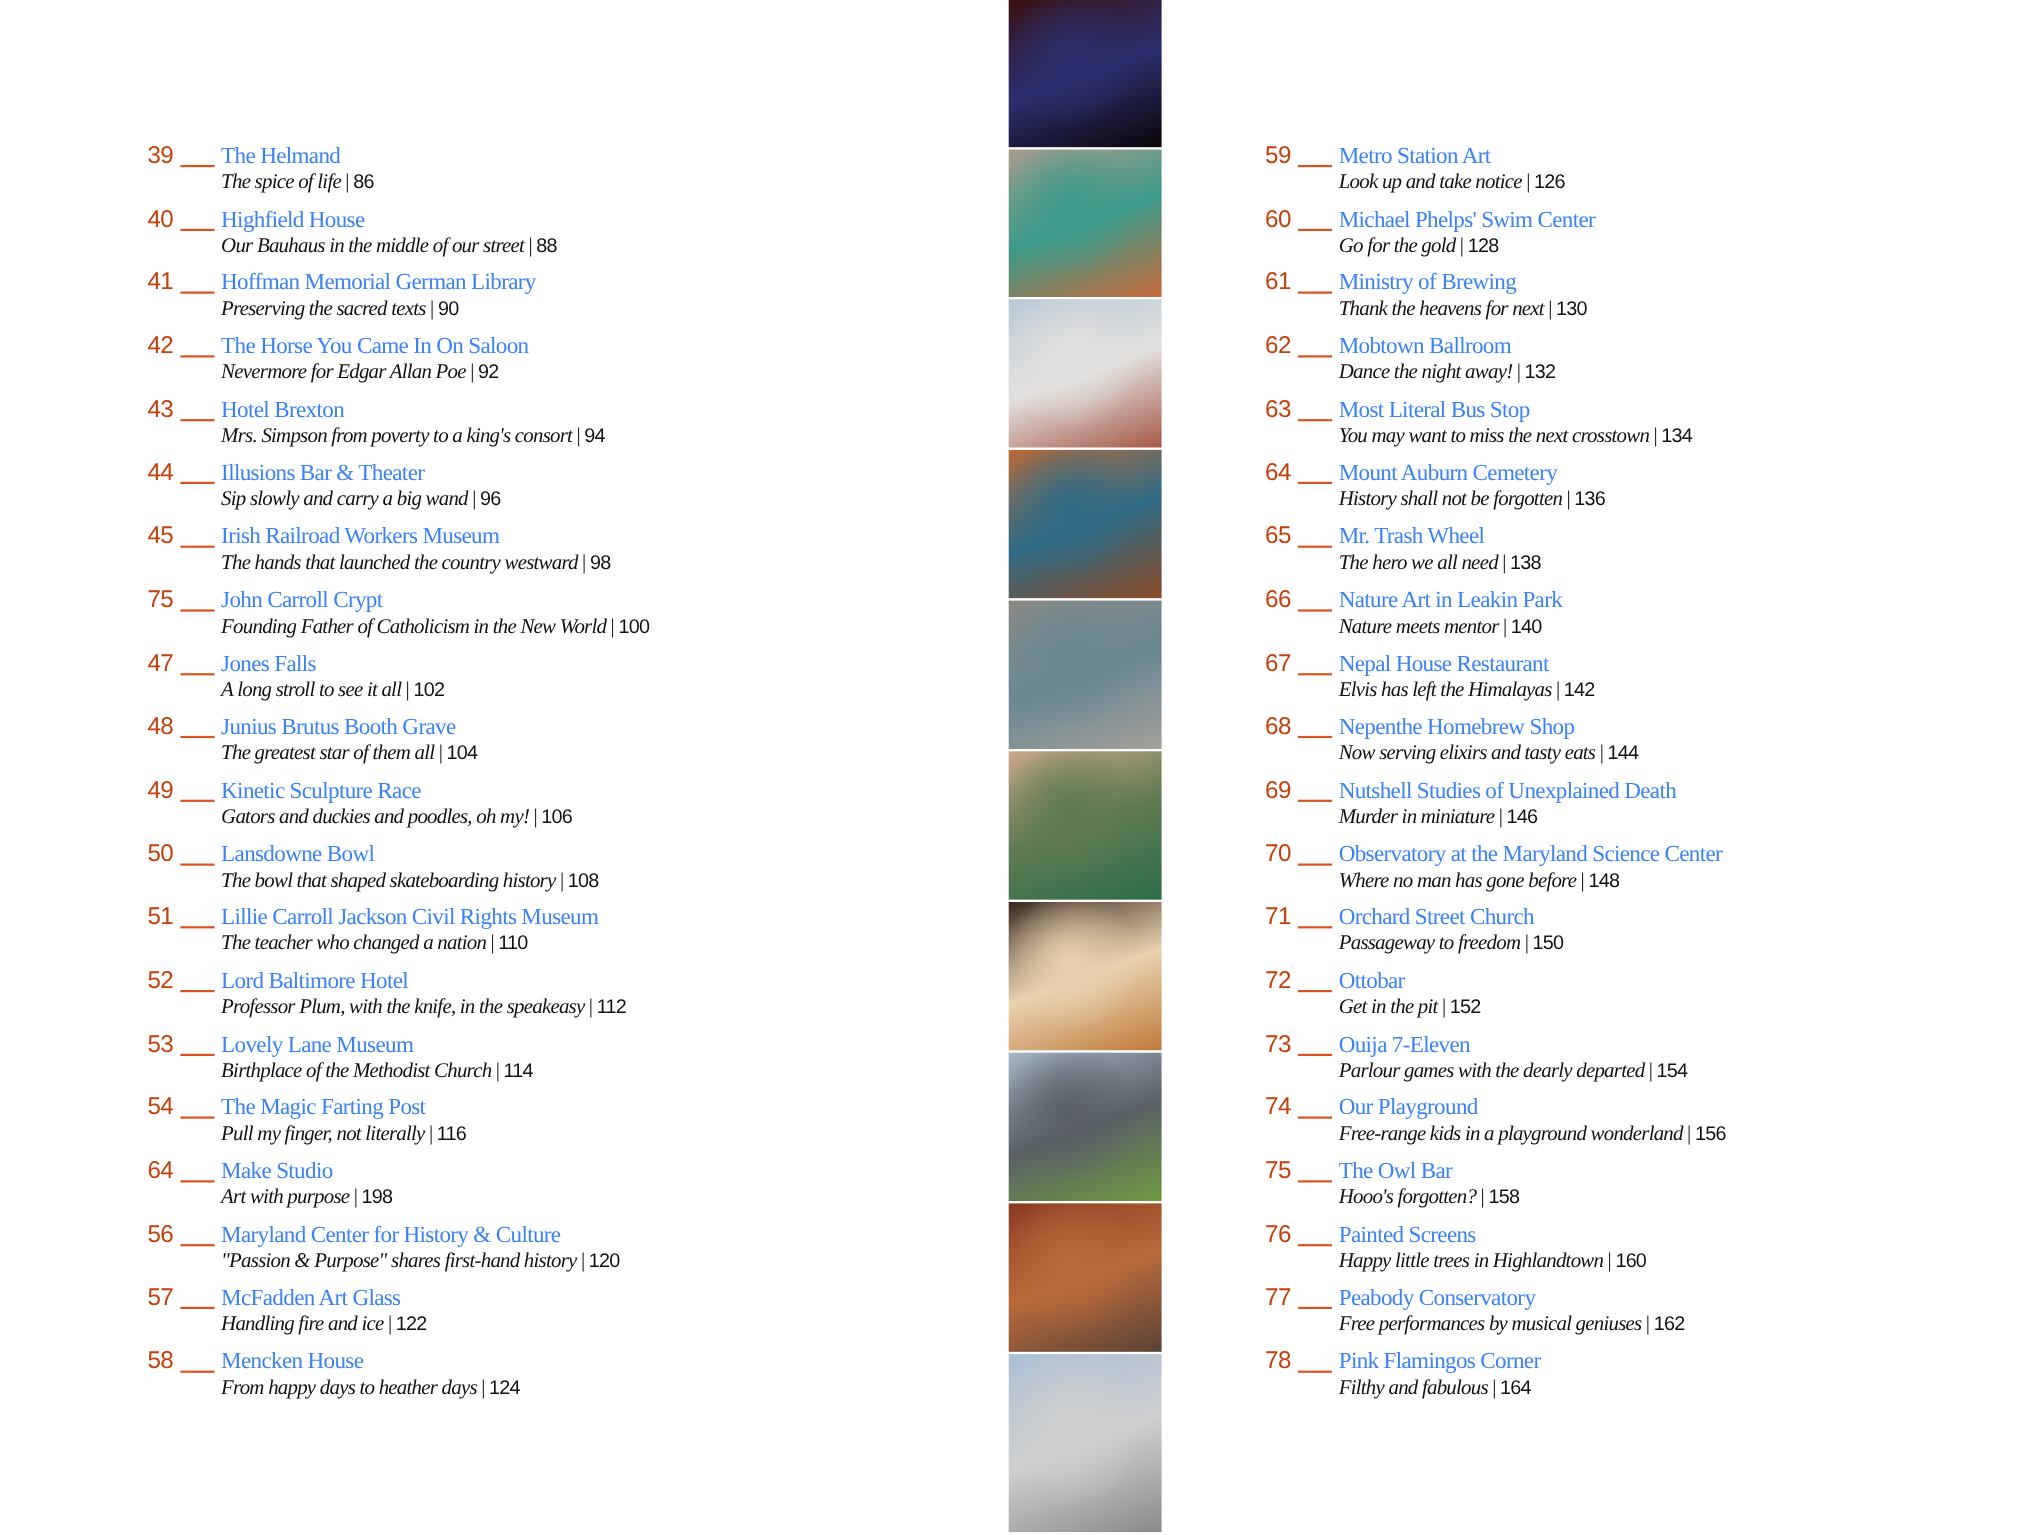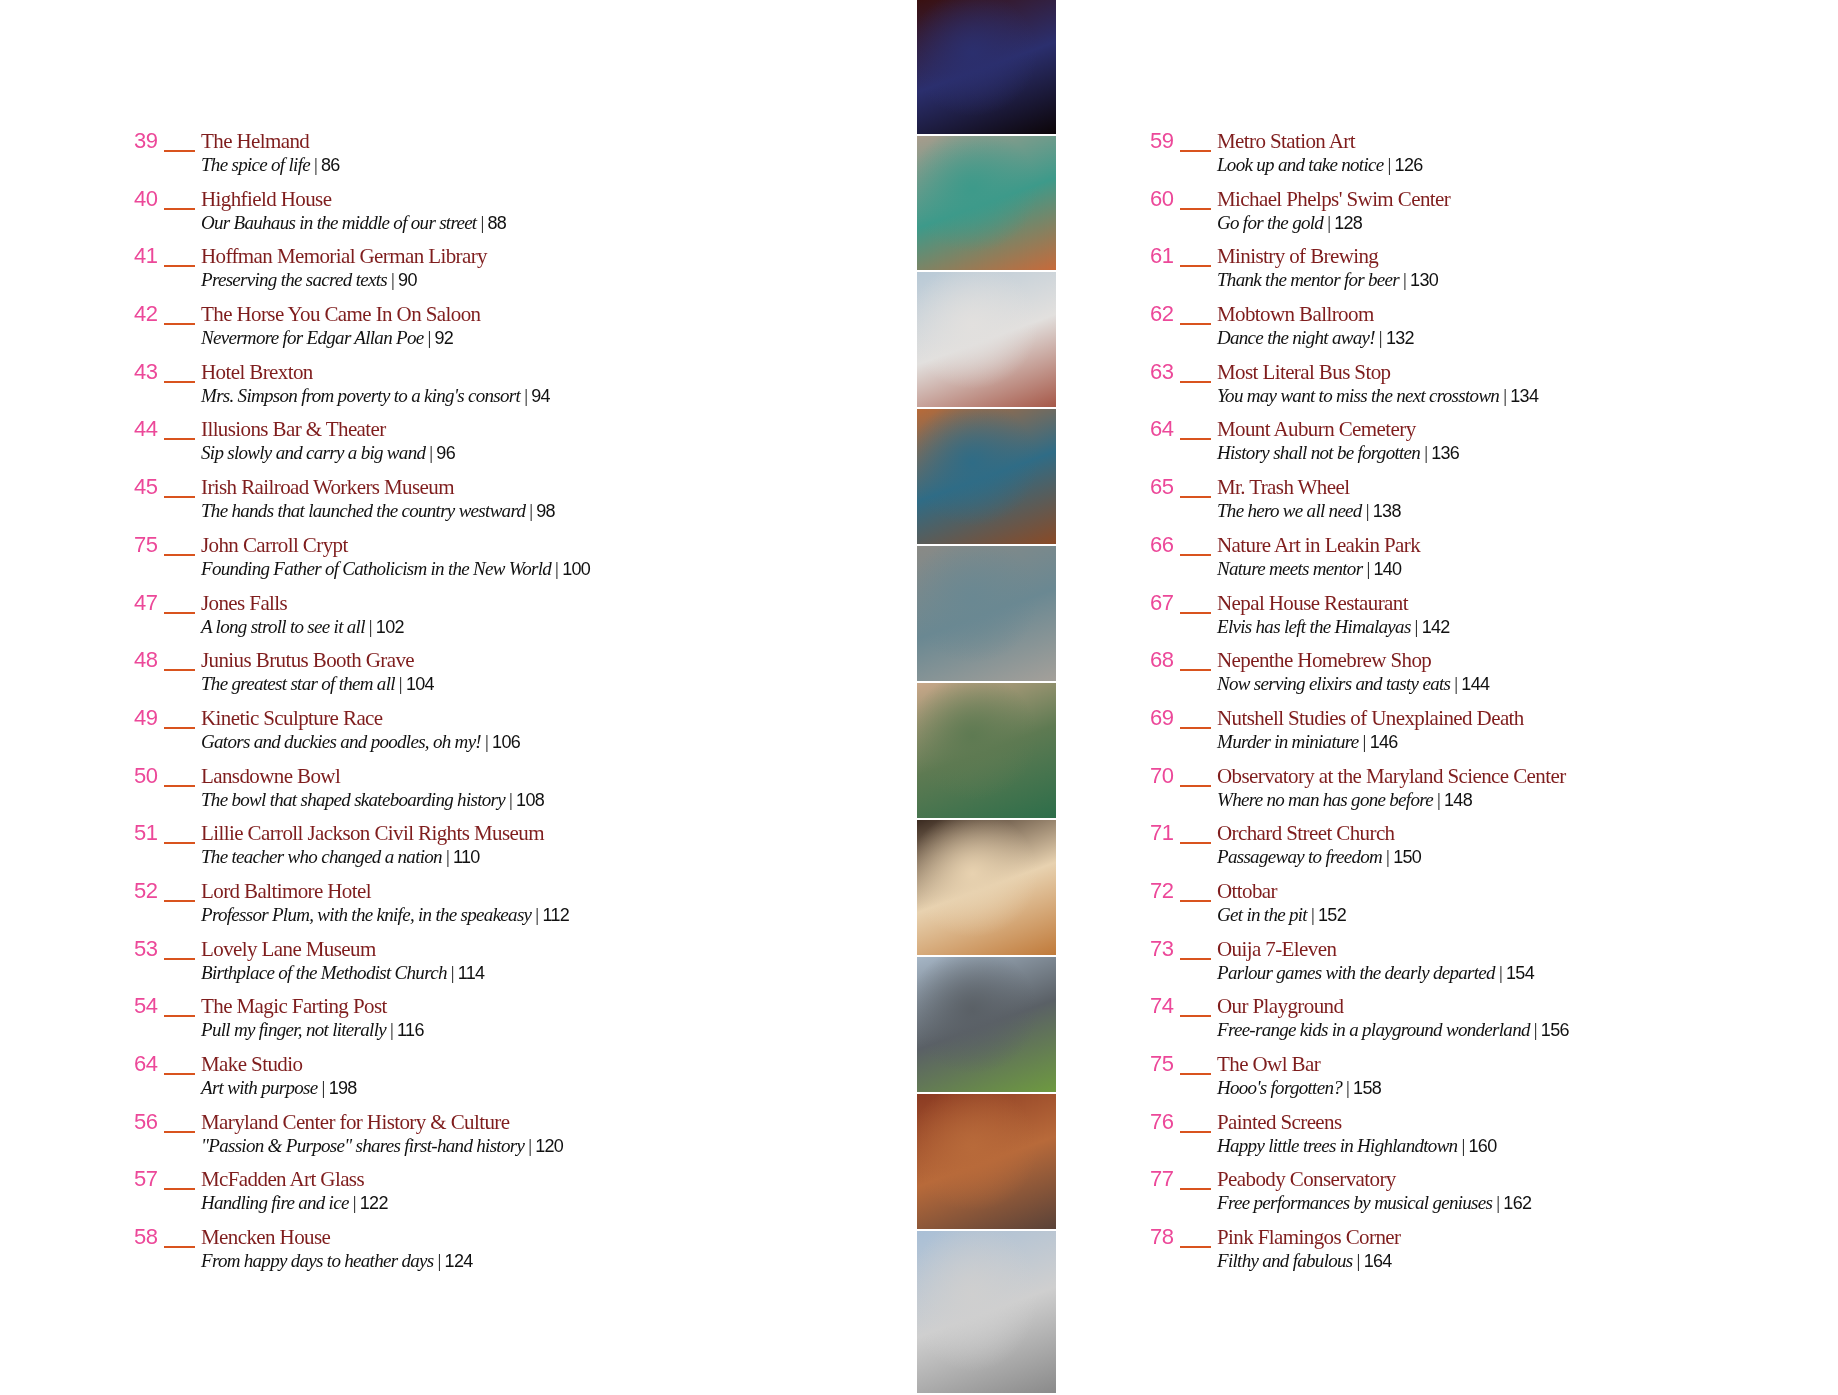--- a/index.html
+++ b/index.html
@@ -7,27 +7,27 @@
     body { position: relative; font-family: "Liberation Serif", "DejaVu Serif", serif; color: #111; }
 
     .toc-column { position: absolute; top: 129px; }
     .toc-column.left { left: 134px; }
     .toc-column.right { left: 1150px; }
 
     .toc-entry { position: relative; height: 57.7px; }
     .entry-num {
       position: absolute; left: 0; top: 0;
       font-family: "Liberation Sans", "DejaVu Sans", sans-serif;
-      font-size: 22px; line-height: 24px; color: #ec4899; letter-spacing: -0.5px;
+      font-size: 22px; line-height: 24px; color: #c2410c; letter-spacing: -0.5px;
     }
     .entry-rule {
       position: absolute; left: 30px; top: 21px; width: 31px; height: 2px; background: #d9531e;
     }
     .entry-body { position: absolute; left: 67px; top: 0; white-space: nowrap; }
-    .entry-title { font-size: 21px; line-height: 24px; letter-spacing: -0.6px; color: #7f1d1d; }
+    .entry-title { font-size: 21px; line-height: 24px; letter-spacing: -0.6px; color: #3b82f6; }
     .entry-sub { font-size: 19px; line-height: 24px; letter-spacing: -0.7px; color: #111; }
     .entry-sub .tag { font-style: italic; margin-top: 44px; }
     .entry-sub .sep { font-style: normal; margin: 0 4px; }
     .entry-sub .page { font-style: normal; font-family: "Liberation Sans", "DejaVu Sans", sans-serif; font-size: 18px; }
 
     .photo-strip { position: absolute; left: 917px; top: 0; width: 139px; height: 1395px; background: #fff; }
     .photo { position: absolute; left: 0; width: 139px; border-bottom: 2px solid #fff; overflow: hidden; }
   </style>
 </head>
 <body>
@@ -266,21 +266,21 @@
         <span class="tag">Go for the gold</span><span class="sep">|</span><span class="page">128</span>
       </div>
     </div>
   </div>
     <div class="toc-entry">
     <span class="entry-num">61</span>
     <span class="entry-rule"></span>
     <div class="entry-body">
       <div class="entry-title">Ministry of Brewing</div>
       <div class="entry-sub">
-        <span class="tag">Thank the mentor for beer</span><span class="sep">|</span><span class="page">130</span>
+        <span class="tag">Thank the heavens for next</span><span class="sep">|</span><span class="page">130</span>
       </div>
     </div>
   </div>
     <div class="toc-entry">
     <span class="entry-num">62</span>
     <span class="entry-rule"></span>
     <div class="entry-body">
       <div class="entry-title">Mobtown Ballroom</div>
       <div class="entry-sub">
         <span class="tag">Dance the night away!</span><span class="sep">|</span><span class="page">132</span>

